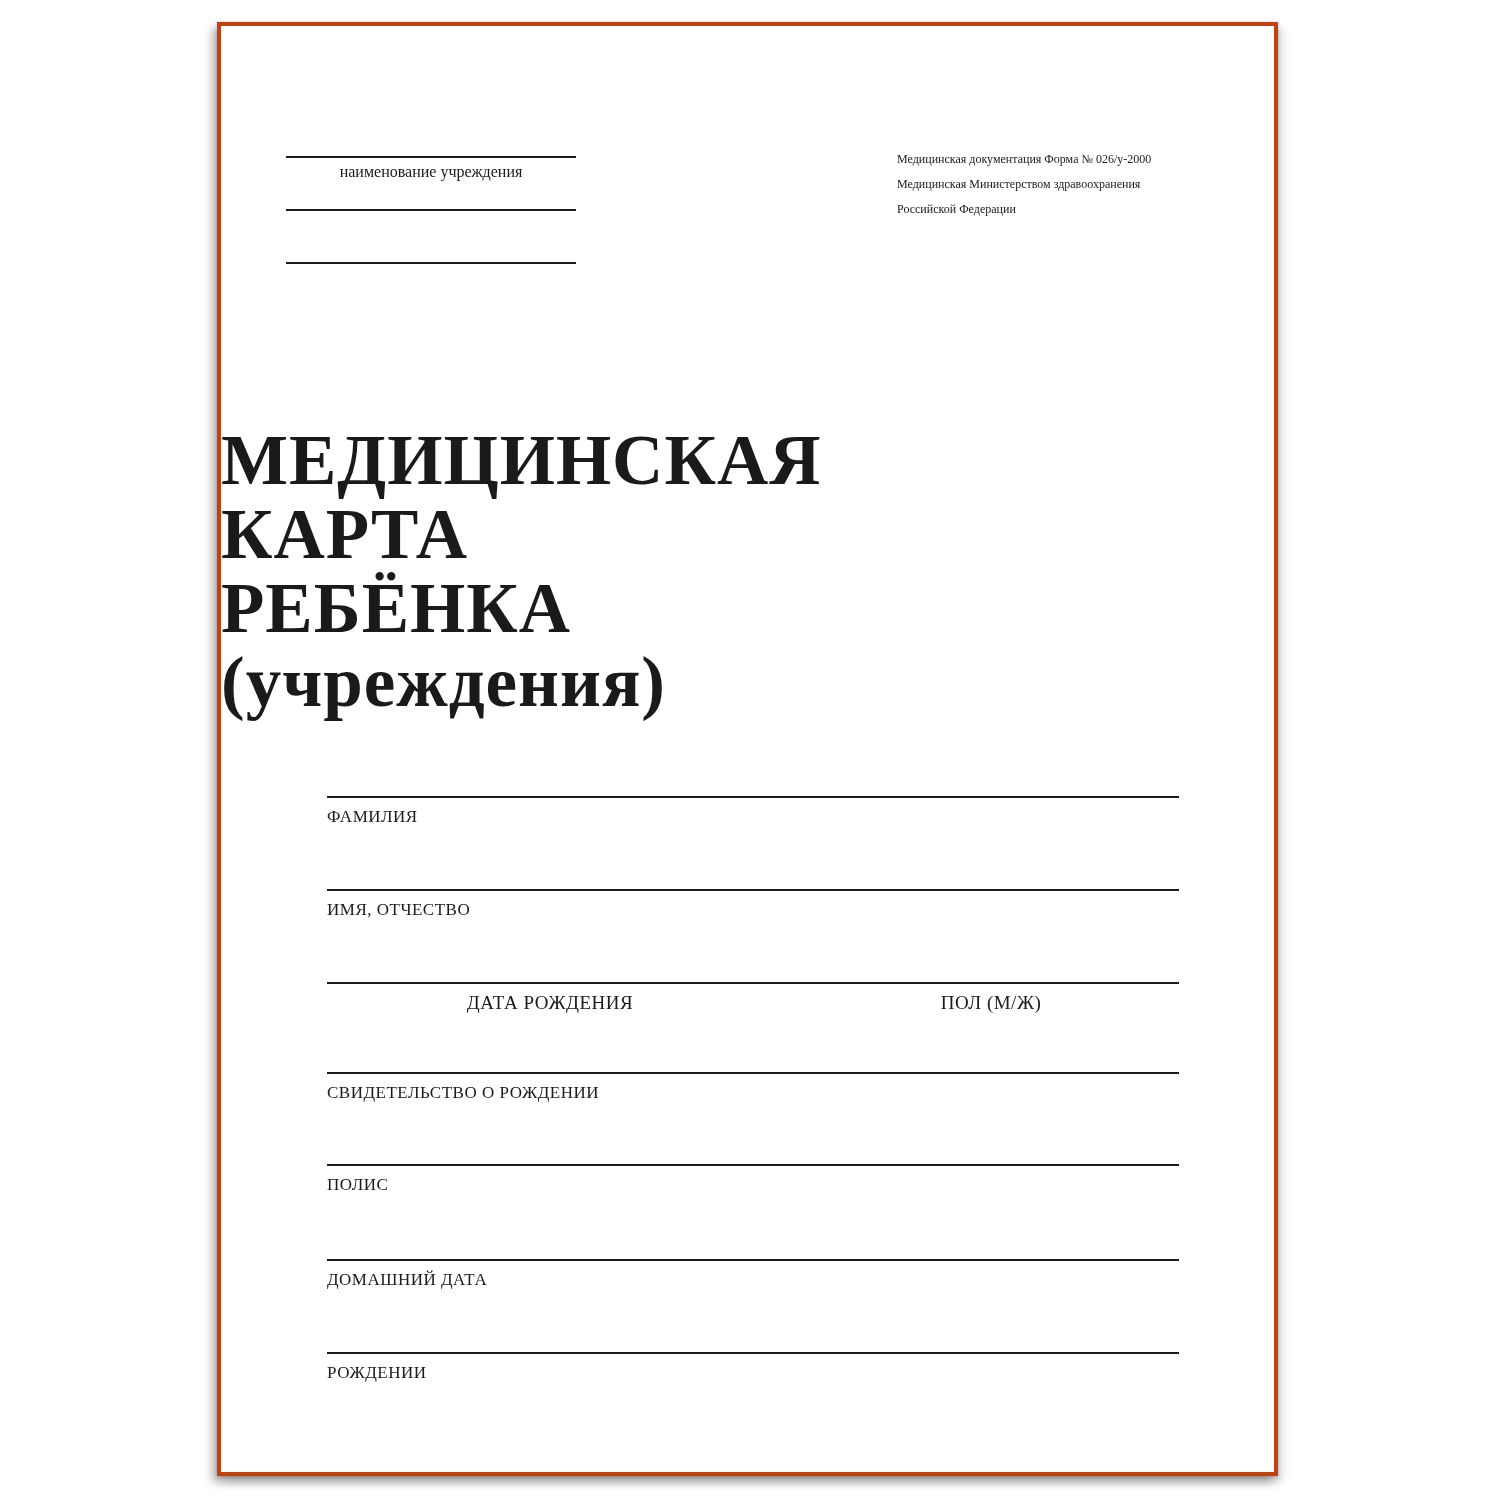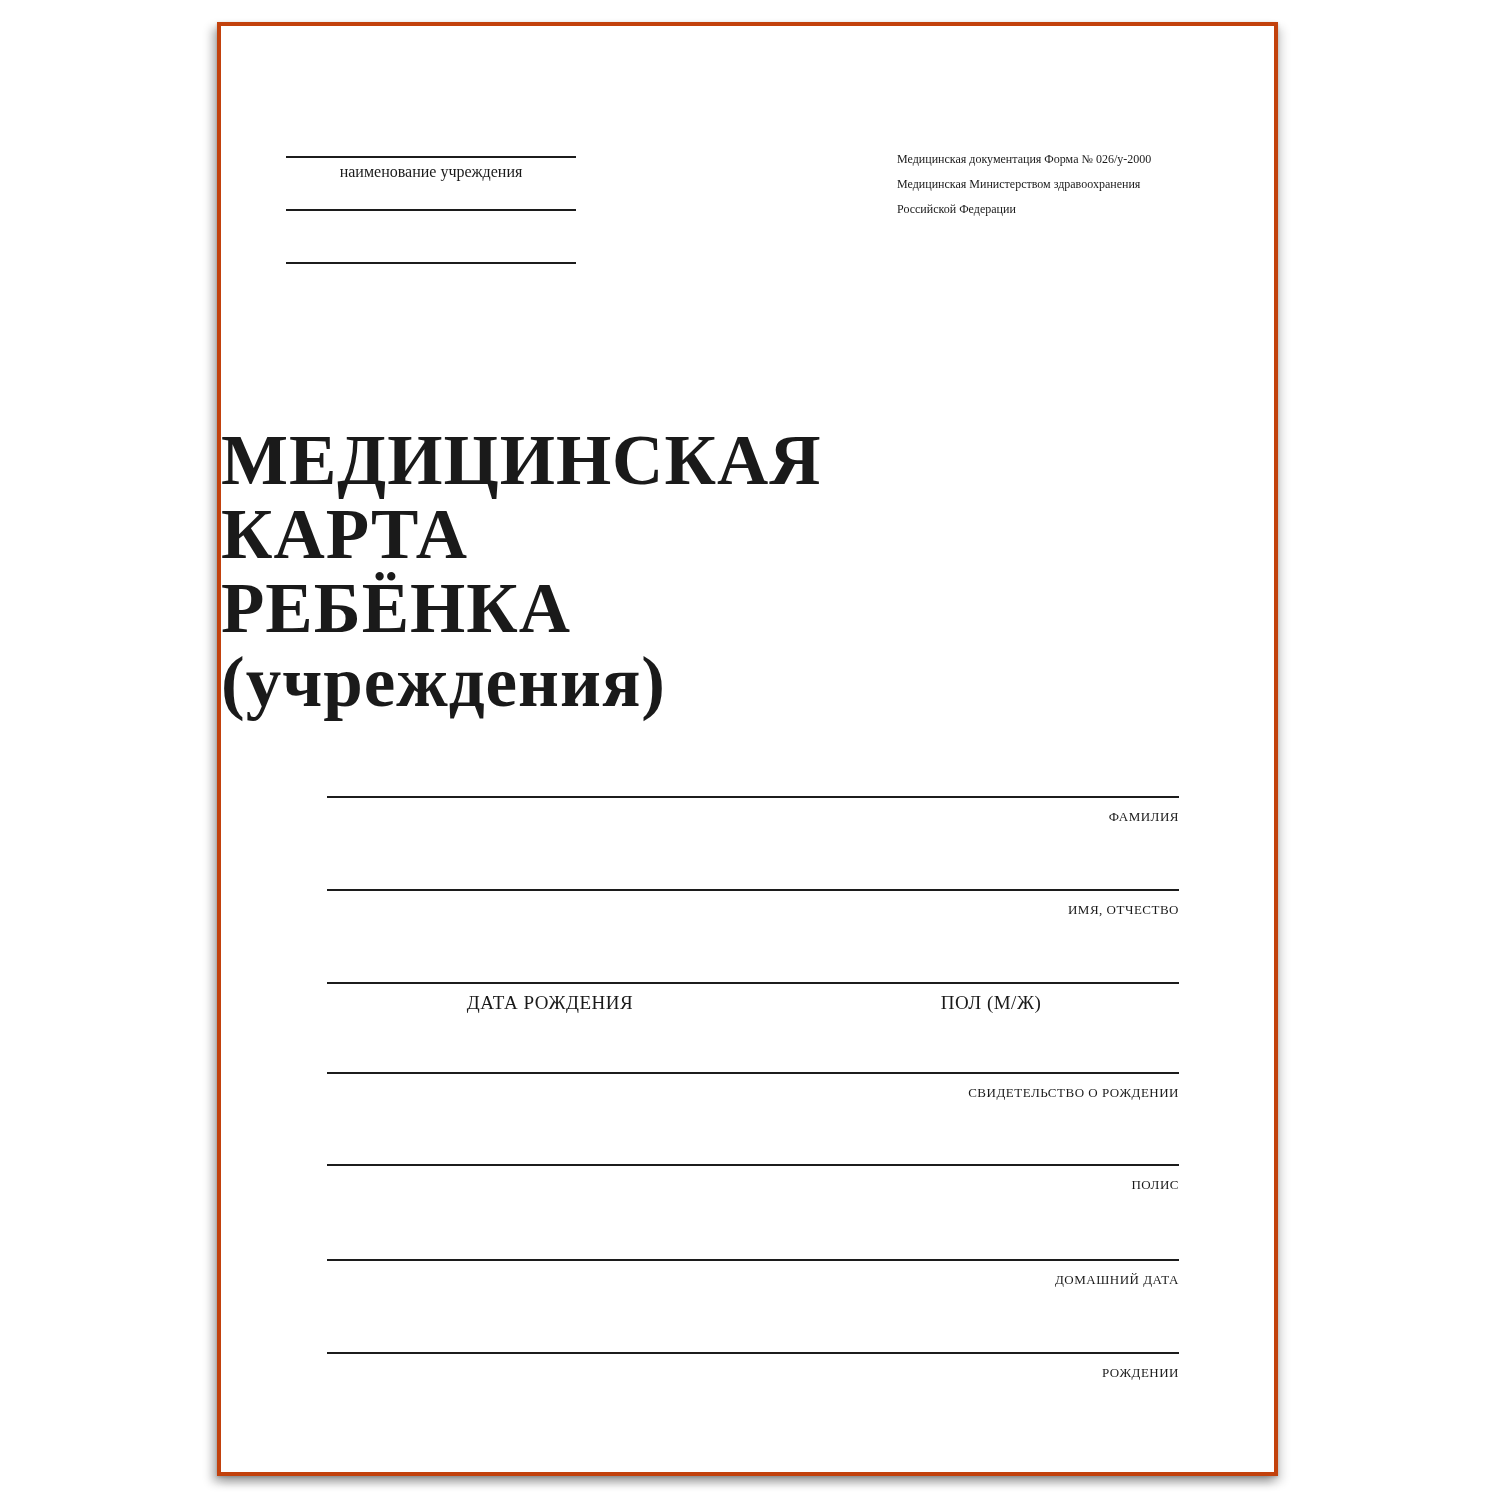--- a/index.html
+++ b/index.html
@@ -84,22 +84,22 @@
     top: 0;
     width: 100%;
     height: 0;
     border-top: 2px solid #1c1c1c;
   }
   .field .flabel {
     position: absolute;
     left: 0;
     top: 10px;
     width: 100%;
-    text-align: right;
-    font-size: 13px;
+    text-align: left;
+    font-size: 17px;
     line-height: 22px;
     letter-spacing: 0.5px;
     white-space: nowrap;
   }
   .field .flabel-abs {
     position: absolute;
     top: 10px;
     transform: translateX(-50%);
     font-size: 19px;
     line-height: 22px;

